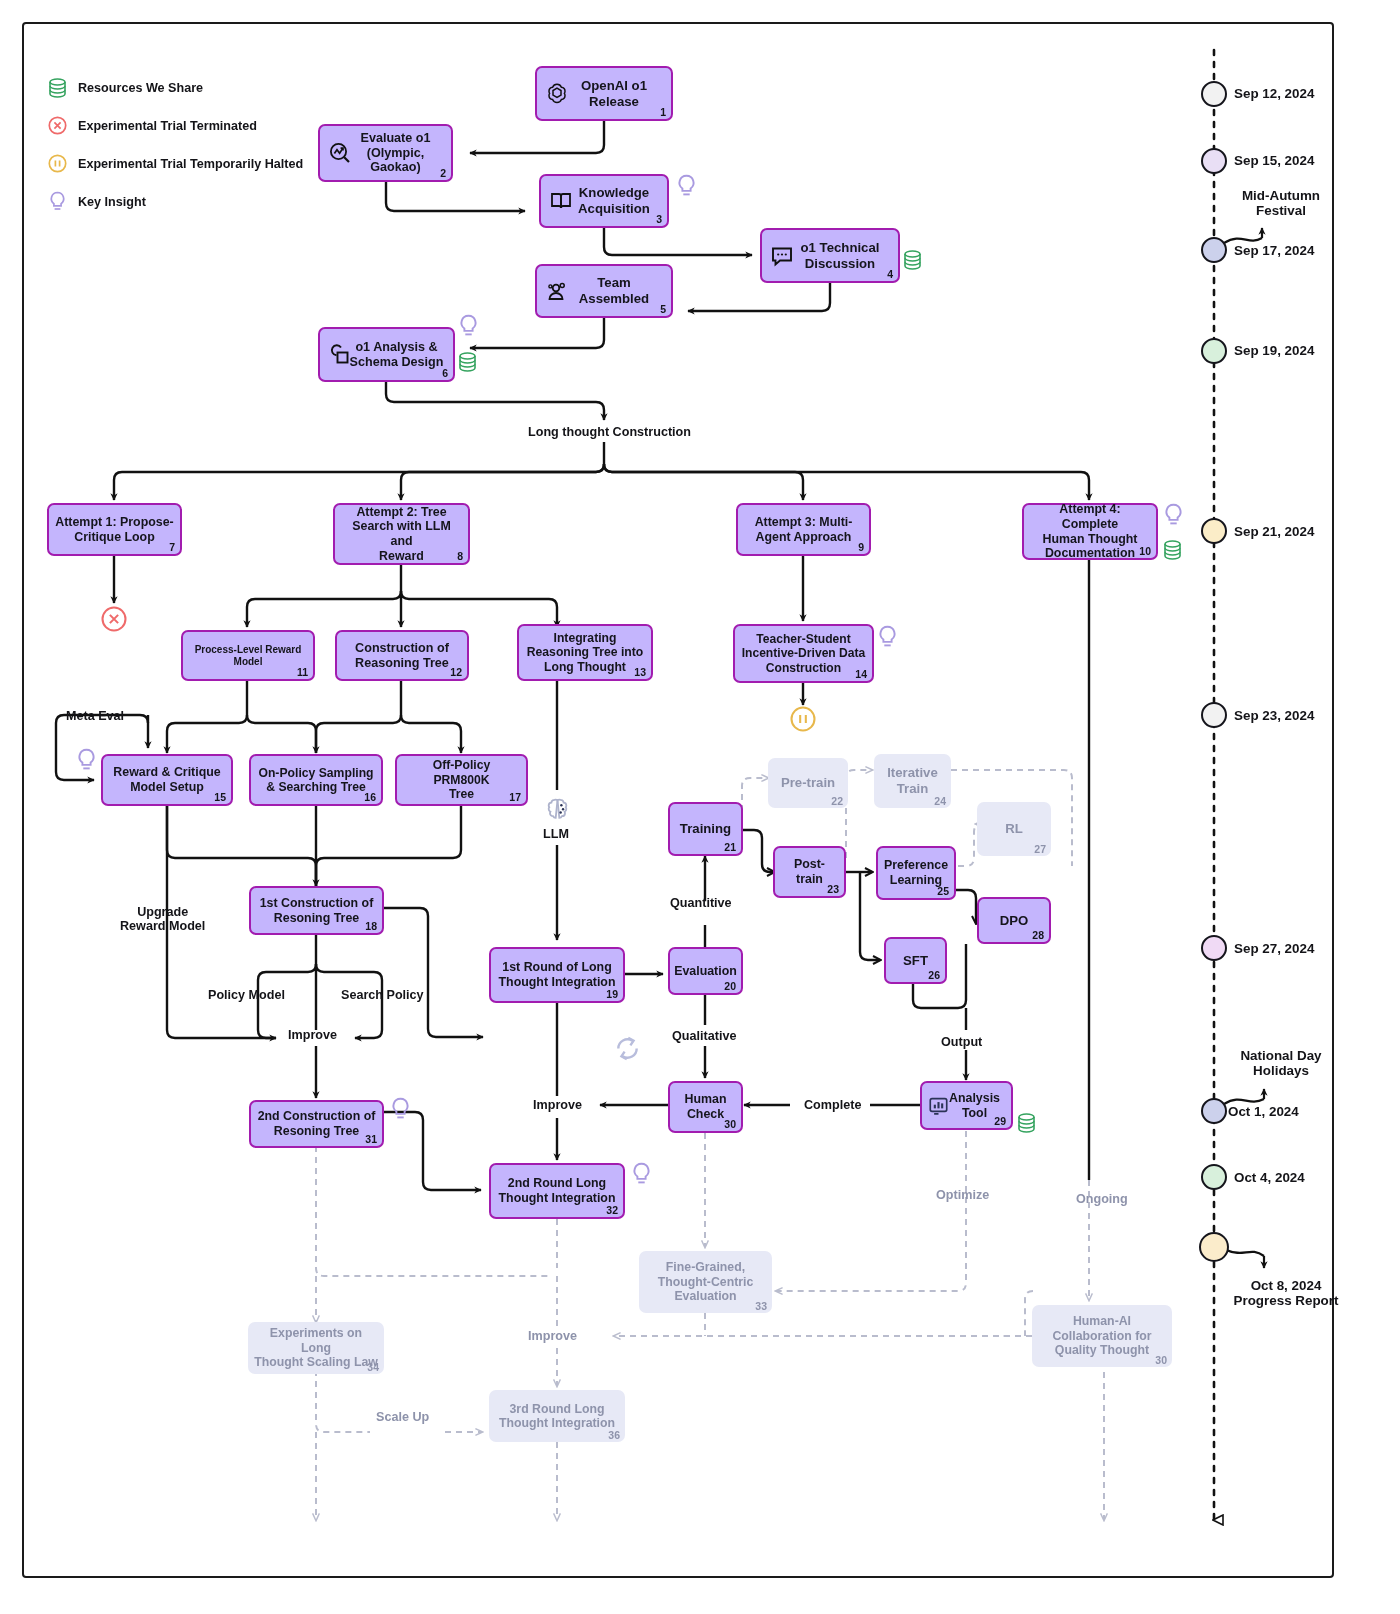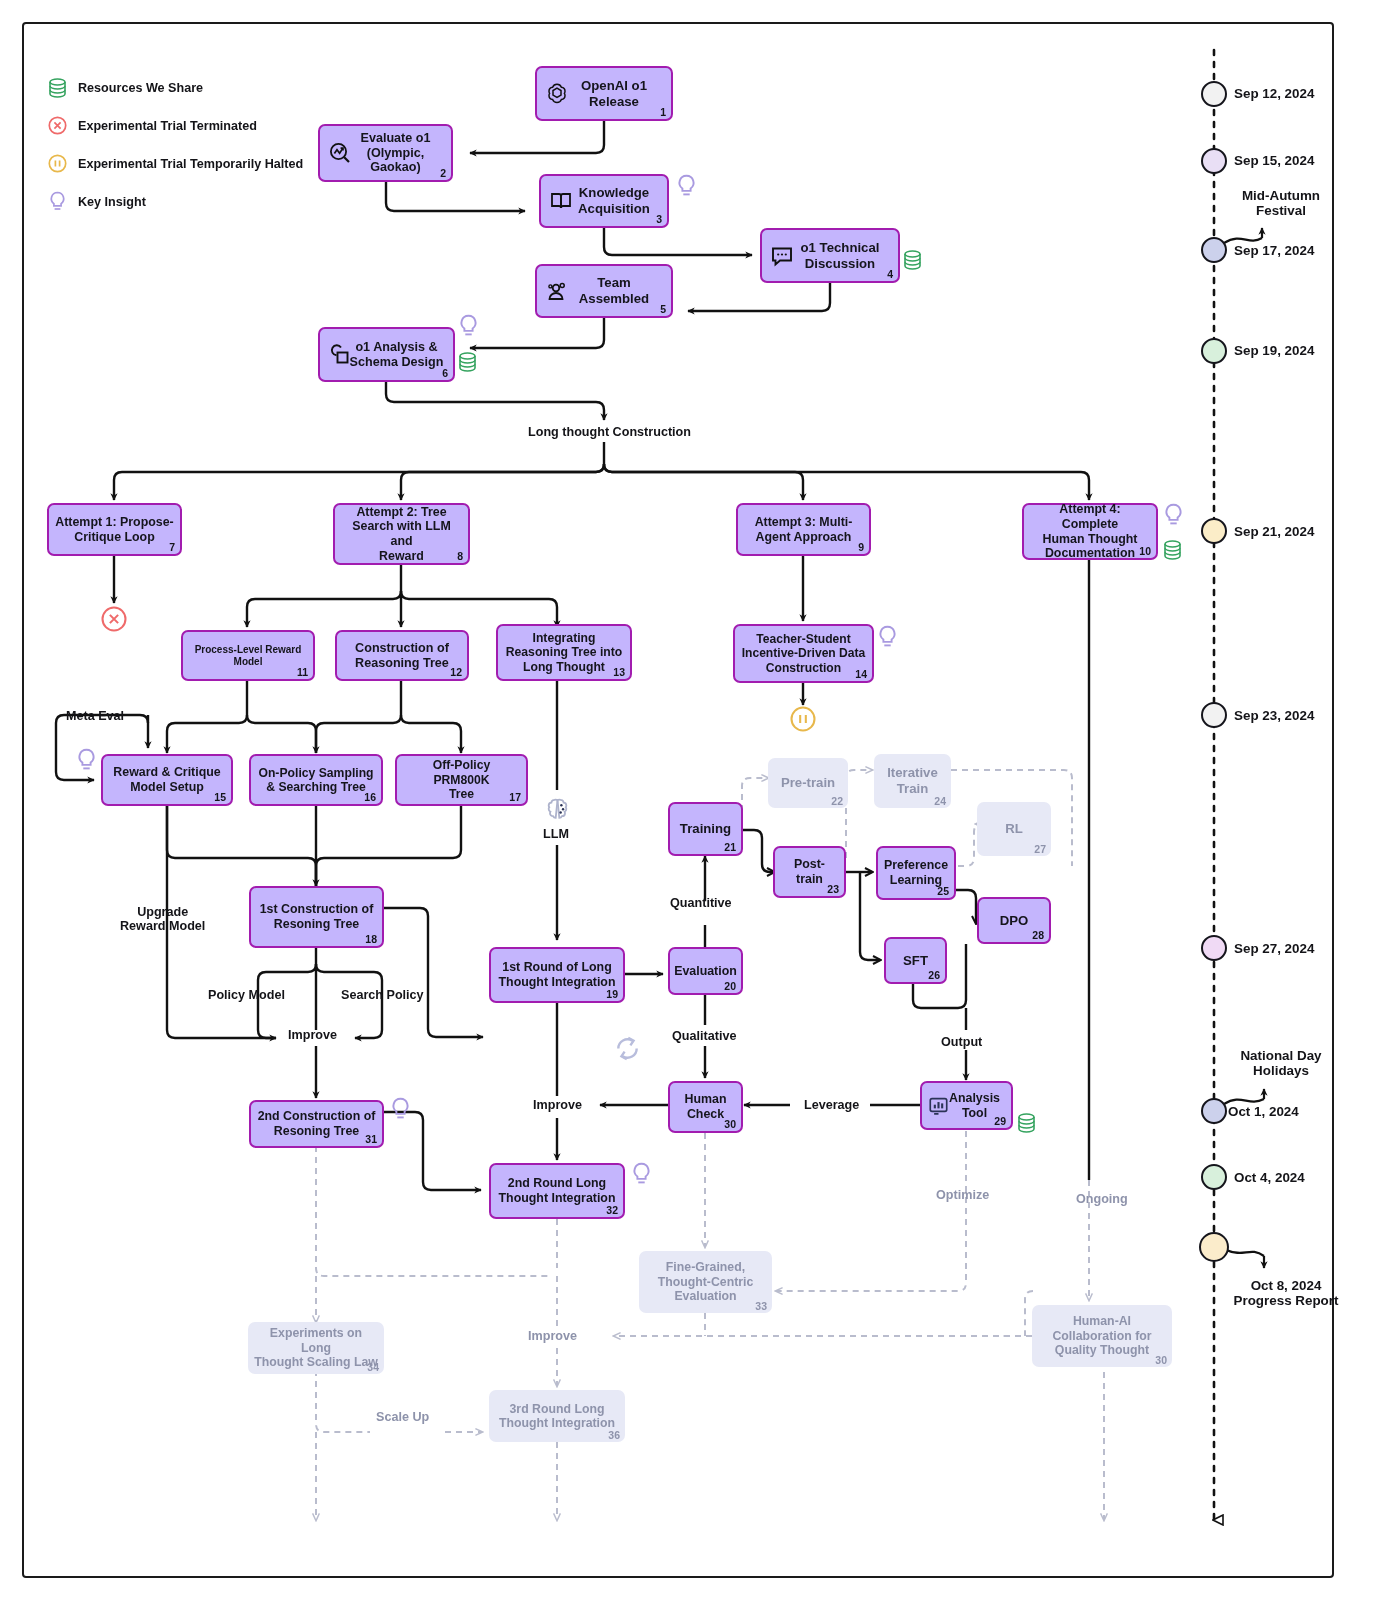--- a/index.html
+++ b/index.html
@@ -344,21 +344,21 @@
   <div class="node" style="left:181px;top:630px;width:134px;height:51px;">
     <div class="lbl" style="font-size:10px;"><span>Process-Level Reward</span><br><span>Model</span></div>
     <span class="num">11</span>
   </div>
 
   <div class="node" style="left:335px;top:630px;width:134px;height:51px;">
     <div class="lbl" style="font-size:12.6px;"><span>Construction of</span><br><span>Reasoning Tree</span></div>
     <span class="num">12</span>
   </div>
 
-  <div class="node" style="left:496px;top:624px;width:136px;height:57px;">
+  <div class="node" style="left:517px;top:624px;width:136px;height:57px;">
     <div class="lbl" style="font-size:12.2px;"><span>Integrating</span><br><span>Reasoning Tree into</span><br><span>Long Thought</span></div>
     <span class="num">13</span>
   </div>
 
   <div class="node" style="left:733px;top:624px;width:141px;height:59px;">
     <div class="lbl" style="font-size:12.1px;"><span>Teacher-Student</span><br><span>Incentive-Driven Data</span><br><span>Construction</span></div>
     <span class="num">14</span>
   </div>
   <svg class="lbulb" style="left:877px;top:625px;" viewBox="0 0 21 26">
       <path d="M10.5,1.8 a7,7 0 0 1 4.1,12.7 l0,2.4 l-8.2,0 l0,-2.4 A7,7 0 0 1 10.5,1.8 z" fill="none" stroke="#a99ae0" stroke-width="1.9"></path>
@@ -392,21 +392,21 @@
 
   <svg style="position:absolute;left:543px;top:796px;width:29px;height:29px;" viewBox="0 0 24 24">
     <path d="M9.5,3.2 a2.6,2.6 0 0 0 -2.6,2.3 a2.4,2.4 0 0 0 -2.2,2.4 a2.3,2.3 0 0 0 .5,1.4 a2.4,2.4 0 0 0 -.5,1.5 a2.4,2.4 0 0 0 1.4,2.2 a2.4,2.4 0 0 0 -.3,1.2 a2.5,2.5 0 0 0 2.5,2.5 a2.5,2.5 0 0 0 2.2,1.4 L12,3.4 a2.6,2.6 0 0 0 -2.5,-.2z" fill="none" stroke="#aeb3cc" stroke-width="1.5"></path>
     <path d="M14.5,3.2 a2.6,2.6 0 0 1 2.6,2.3 a2.4,2.4 0 0 1 2.2,2.4 a2.3,2.3 0 0 1 -.5,1.4 a2.4,2.4 0 0 1 .5,1.5 a2.4,2.4 0 0 1 -1.4,2.2 a2.4,2.4 0 0 1 .3,1.2 a2.5,2.5 0 0 1 -2.5,2.5 a2.5,2.5 0 0 1 -2.2,1.4 L12,3.4 a2.6,2.6 0 0 1 2.5,-.2z" fill="none" stroke="#aeb3cc" stroke-width="1.5"></path>
     <circle cx="15.2" cy="7.6" r="1" fill="#2b3357"></circle>
       <circle cx="16.6" cy="11" r="1" fill="#2b3357"></circle>
       <circle cx="14.6" cy="13.6" r="1" fill="#2b3357"></circle>
   </svg>
   <div class="elabel" style="left:543px;top:827px;">LLM</div>
 
-  <div class="node" style="left:249px;top:886px;width:135px;height:62px;">
+  <div class="node" style="left:249px;top:886px;width:135px;height:49px;">
     <div class="lbl" style="font-size:12.4px;"><span>1st Construction of</span><br><span>Resoning Tree</span></div>
     <span class="num">18</span>
   </div>
 
   <div class="elabel center" style="left:120px;top:905px;text-align:center;">
     <div>Upgrade</div>
     <div>Reward Model</div>
   </div>
   <div class="elabel" style="left:208px;top:988px;">Policy Model</div>
   <div class="elabel" style="left:341px;top:988px;">Search Policy</div>
@@ -482,21 +482,21 @@
     </svg>
     <div class="lbl" style="padding-left:22px;font-size:12.4px;"><span>Analysis</span><br><span>Tool</span></div>
     <span class="num">29</span>
   </div>
   <svg class="dbicon" style="left:1017px;top:1113px;" viewBox="0 0 19 20">
       <ellipse cx="9.5" cy="4" rx="7.5" ry="3" fill="none" stroke="#35a35f" stroke-width="1.6"></ellipse>
       <path d="M2,4 L2,16 A7.5,3 0 0 0 17,16 L17,4" fill="none" stroke="#35a35f" stroke-width="1.6"></path>
       <path d="M2,8 A7.5,3 0 0 0 17,8" fill="none" stroke="#35a35f" stroke-width="1.4"></path>
       <path d="M2,12 A7.5,3 0 0 0 17,12" fill="none" stroke="#35a35f" stroke-width="1.4"></path>
     </svg>
-  <div class="elabel" style="left:804px;top:1098px;">Leverage</div>
+  <div class="elabel" style="left:804px;top:1098px;">Complete</div>
 
   <div class="node" style="left:668px;top:1081px;width:75px;height:52px;">
     <div class="lbl" style="font-size:12.4px;"><span>Human</span><br><span>Check</span></div>
     <span class="num">30</span>
   </div>
   <div class="elabel" style="left:533px;top:1098px;">Improve</div>
 
   <div class="node" style="left:249px;top:1100px;width:135px;height:48px;">
     <div class="lbl" style="font-size:12.4px;"><span>2nd Construction of</span><br><span>Resoning Tree</span></div>
     <span class="num">31</span>

